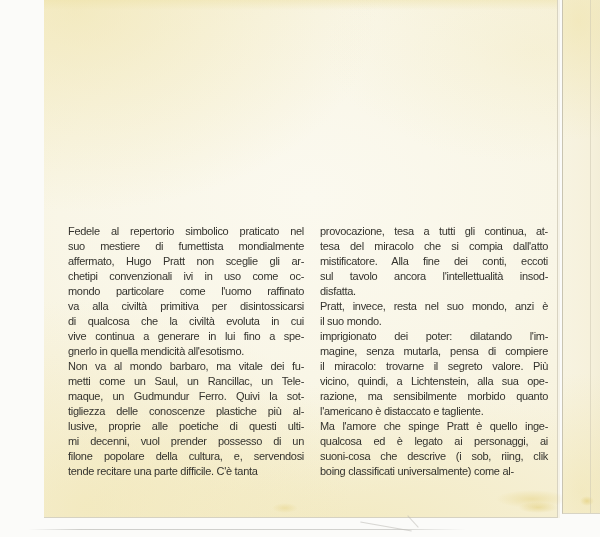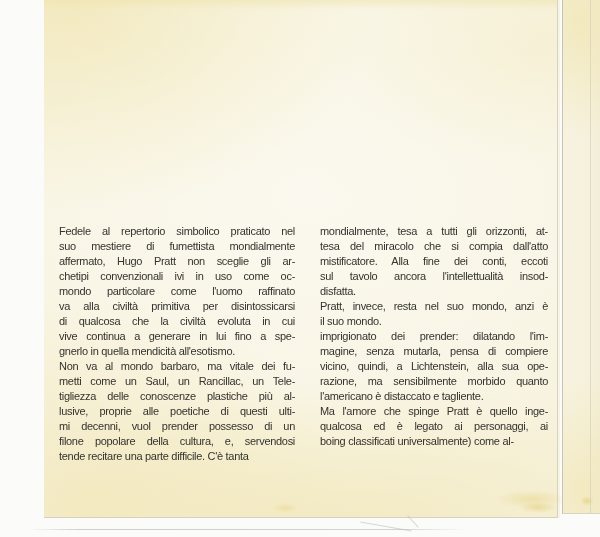--- a/index.html
+++ b/index.html
@@ -50,21 +50,21 @@
   }
   
   .col{
     position:absolute;
     top:224px;
     color:#34332e;
     font-size:11px;
     line-height:15px;
     letter-spacing:-0.3px;
   }
-  .col-left{ left:15px; width:236px; }
+  .col-left{ left:24px; width:236px; }
   .col-right{ left:276px; width:228px; }
   .line{
     white-space:nowrap;
     text-align:justify;
     text-align-last:justify;
   }
   .line.para-end{
     text-align-last:left;
   }
   
@@ -109,41 +109,44 @@
         <div class="line">suo mestiere di fumettista mondialmente</div>
         <div class="line">affermato, Hugo Pratt non sceglie gli ar-</div>
         <div class="line">chetipi convenzionali ivi in uso come oc-</div>
         <div class="line">mondo particolare come l'uomo raffinato</div>
         <div class="line">va alla civiltà primitiva per disintossicarsi</div>
         <div class="line">di qualcosa che la civiltà evoluta in cui</div>
         <div class="line">vive continua a generare in lui fino a spe-</div>
         <div class="line para-end">gnerlo in quella mendicità all'esotismo.</div>
         <div class="line">Non va al mondo barbaro, ma vitale dei fu-</div>
         <div class="line">metti come un Saul, un Rancillac, un Tele-</div>
+        <div class="line">maque, un Gudmundur Ferro. Quivi la sot-</div>
         <div class="line">tigliezza delle conoscenze plastiche più al-</div>
         <div class="line">lusive, proprie alle poetiche di questi ulti-</div>
         <div class="line">mi decenni, vuol prender possesso di un</div>
         <div class="line">filone popolare della cultura, e, servendosi</div>
         <div class="line para-end">tende recitare una parte difficile. C'è tanta</div>
       </div>
     <div class="col col-right">
-        <div class="line">mondialmente, tesa a tutti gli orizzonti, at-</div>
+        <div class="line">provocazione, tesa a tutti gli continua, at-</div>
         <div class="line">tesa del miracolo che si compia dall'atto</div>
         <div class="line">mistificatore. Alla fine dei conti, eccoti</div>
         <div class="line">sul tavolo ancora l'intellettualità insod-</div>
         <div class="line para-end">disfatta.</div>
         <div class="line">Pratt, invece, resta nel suo mondo, anzi è</div>
         <div class="line para-end">il suo mondo.</div>
-        <div class="line">imprigionato dei prender: dilatando l'im-</div>
+        <div class="line">imprigionato dei poter: dilatando l'im-</div>
         <div class="line">magine, senza mutarla, pensa di compiere</div>
+        <div class="line">il miracolo: trovarne il segreto valore. Più</div>
         <div class="line">vicino, quindi, a Lichtenstein, alla sua ope-</div>
         <div class="line">razione, ma sensibilmente morbido quanto</div>
         <div class="line para-end">l'americano è distaccato e tagliente.</div>
         <div class="line">Ma l'amore che spinge Pratt è quello inge-</div>
         <div class="line">qualcosa ed è legato ai personaggi, ai</div>
+        <div class="line">suoni-cosa che descrive (i sob, riing, clik</div>
         <div class="line para-end">boing classificati universalmente) come al-</div>
       </div>
 
     <div class="smudge s1"></div>
     <div class="smudge s2"></div>
     <div class="smudge s3"></div>
   </div>
 
   <div class="underpage">
     <div class="inner-edge"></div>

